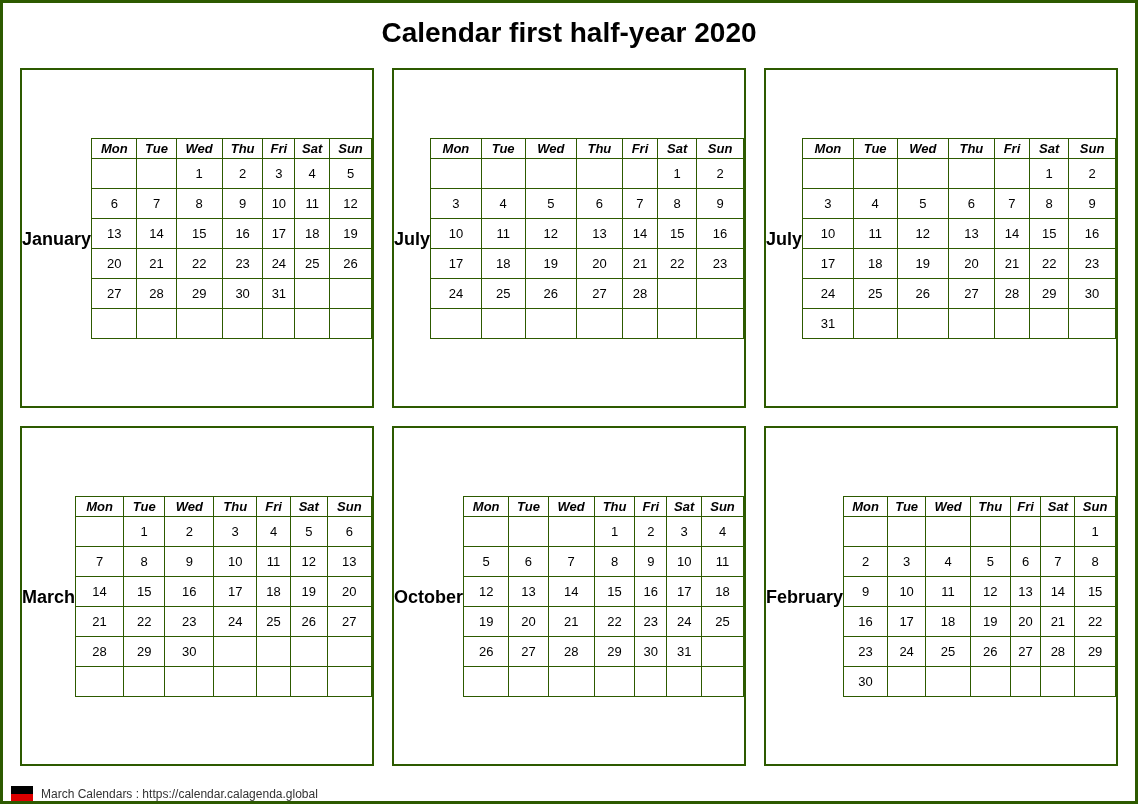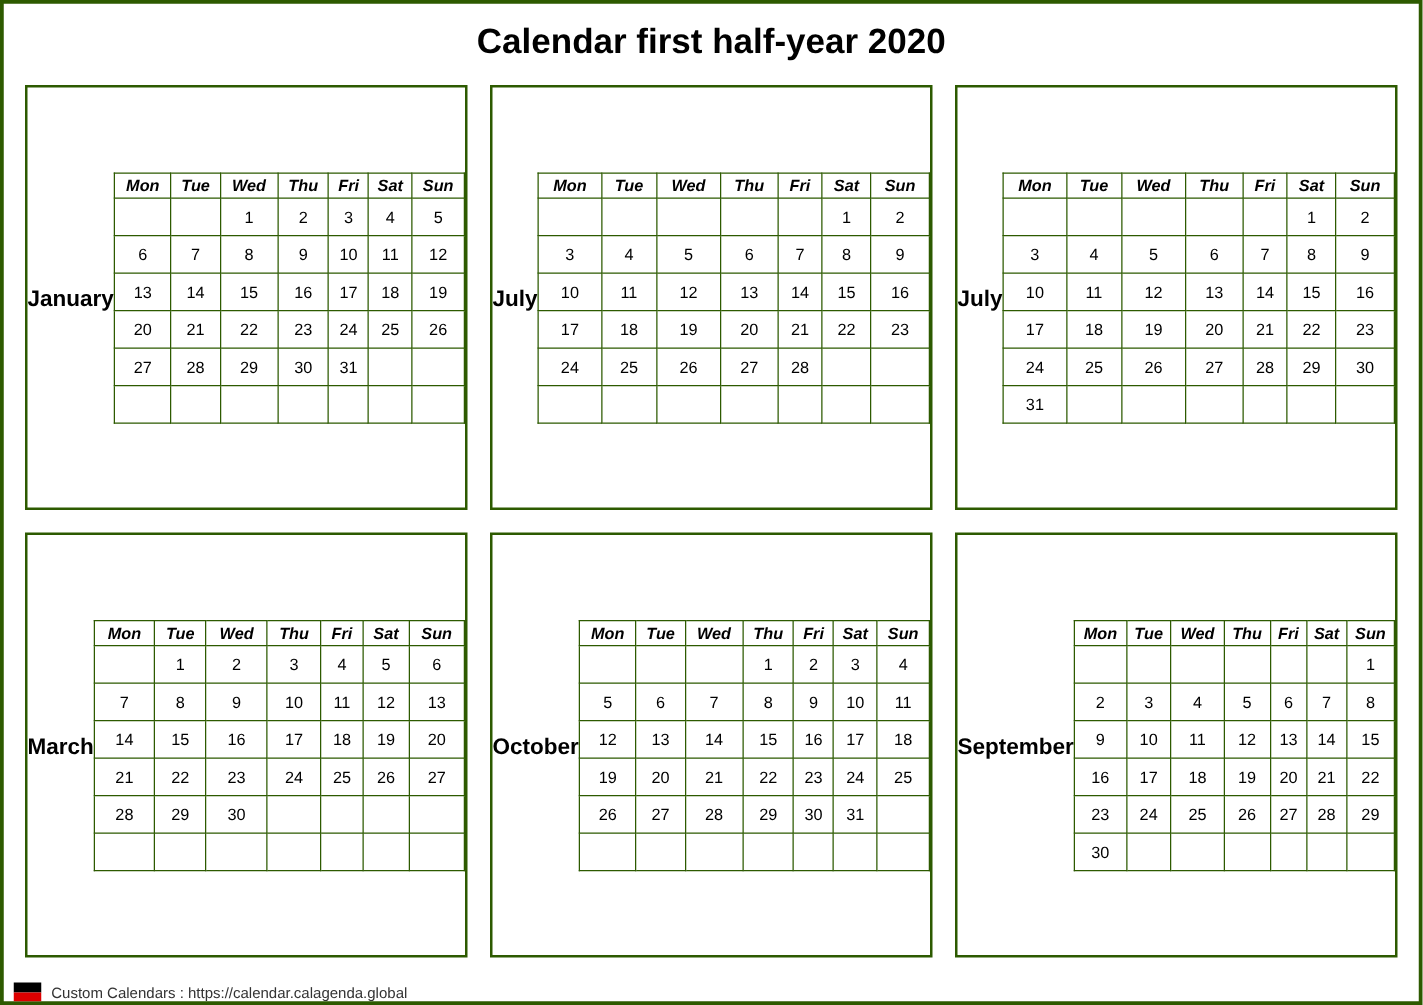--- a/index.html
+++ b/index.html
@@ -448,21 +448,21 @@
             <td></td>
             <td></td>
             <td></td>
             <td></td>
             <td></td>
           </tr>
         </tbody>
       </table>
     </div>
     <div class="month-container">
-      <div class="month-title">September</div>
+      <div class="month-title">February</div>
       <table class="cal-table">
         <thead>
           <tr>
             <th>Mon</th>
             <th>Tue</th>
             <th>Wed</th>
             <th>Thu</th>
             <th>Fri</th>
             <th>Sat</th>
             <th>Sun</th>
@@ -526,14 +526,14 @@
         </tbody>
       </table>
     </div>
   </div>
 
 <div class="footer">
   <div class="flag">
     <div class="flag-top"></div>
     <div class="flag-bottom"></div>
   </div>
-  <span>Custom Calendars : https://calendar.calagenda.global</span>
+  <span>March Calendars : https://calendar.calagenda.global</span>
 </div>
 
 </body></html>

